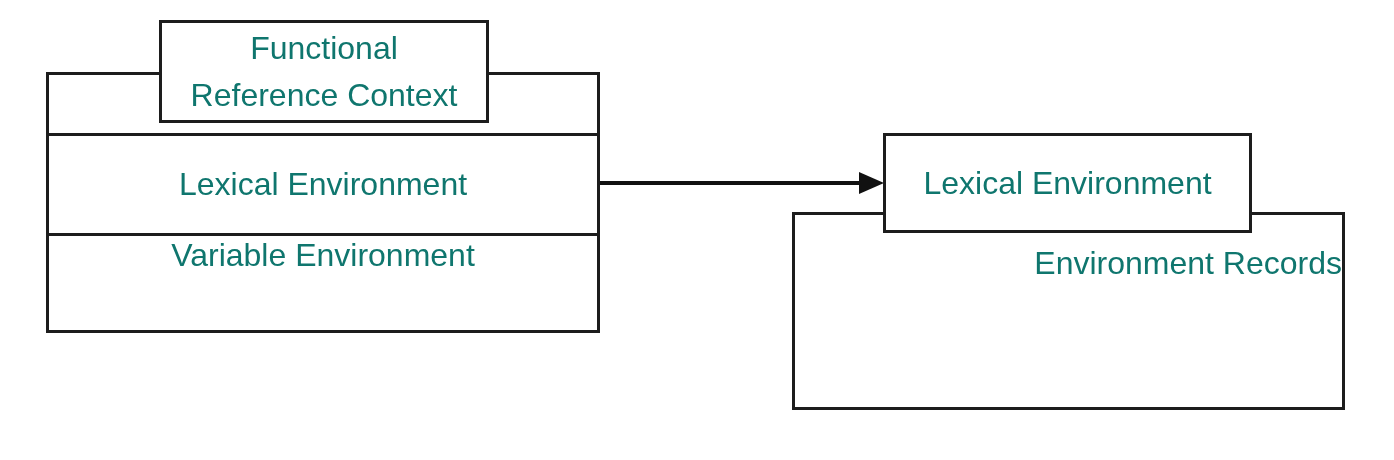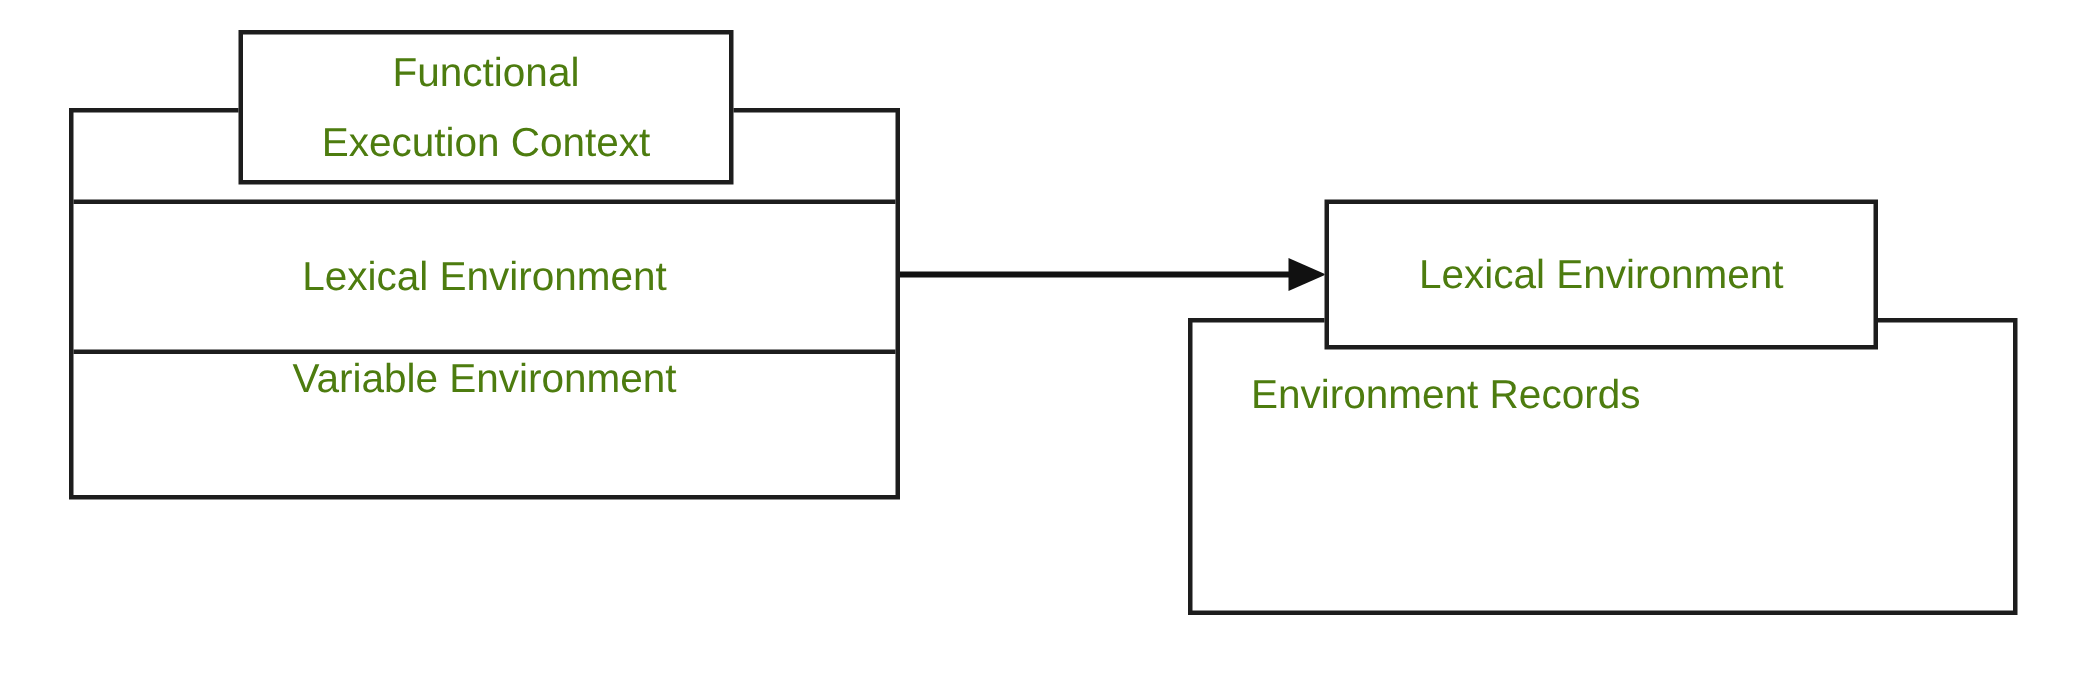--- a/index.html
+++ b/index.html
@@ -16,23 +16,23 @@
     font-family: "Liberation Sans", "DejaVu Sans", sans-serif;
     color: #1a1a1a;
   }
   .box {
     position: absolute;
     background: #ffffff;
     border: 3px solid #1d1d1d;
     box-sizing: border-box;
   }
   .label {
-    font-size: 27px;
+    font-size: 32px;
     line-height: 1.2;
-    color: #4d7c0f;
+    color: #0f766e;
     text-align: center;
     white-space: nowrap;
   }
   
   .left-stack {
     left: 46px;
     top: 72px;
     width: 554px;
     height: 261px;
     display: flex;
@@ -99,21 +99,21 @@
     width: 553px;
     height: 198px;
     display: flex;
     flex-direction: column;
   }
   .right-stack .row-records {
     height: 97px;
     box-sizing: border-box;
     display: flex;
     align-items: center;
-    justify-content: flex-start;
+    justify-content: flex-end;
     padding-left: 39px;
   }
   .right-stack .row-outer-ref {
     height: 95px;
     box-sizing: border-box;
     border-top: 3px solid #1d1d1d;
     display: flex;
     align-items: center;
     justify-content: center;
   }
@@ -139,21 +139,21 @@
     <div class="row-lexical">
       <span class="label">Lexical Environment</span>
     </div>
     <div class="row-variable">
       <span class="label">Variable Environment</span>
     </div>
   </div>
 
   <div class="box fec-box">
     <span class="label">Functional</span>
-    <span class="label">Execution Context</span>
+    <span class="label">Reference Context</span>
   </div>
 
   <div class="arrow-line"></div>
   <div class="arrow-head"></div>
 
   <div class="box right-stack">
     <div class="row-records">
       <span class="label">Environment Records</span>
     </div>
   </div>

